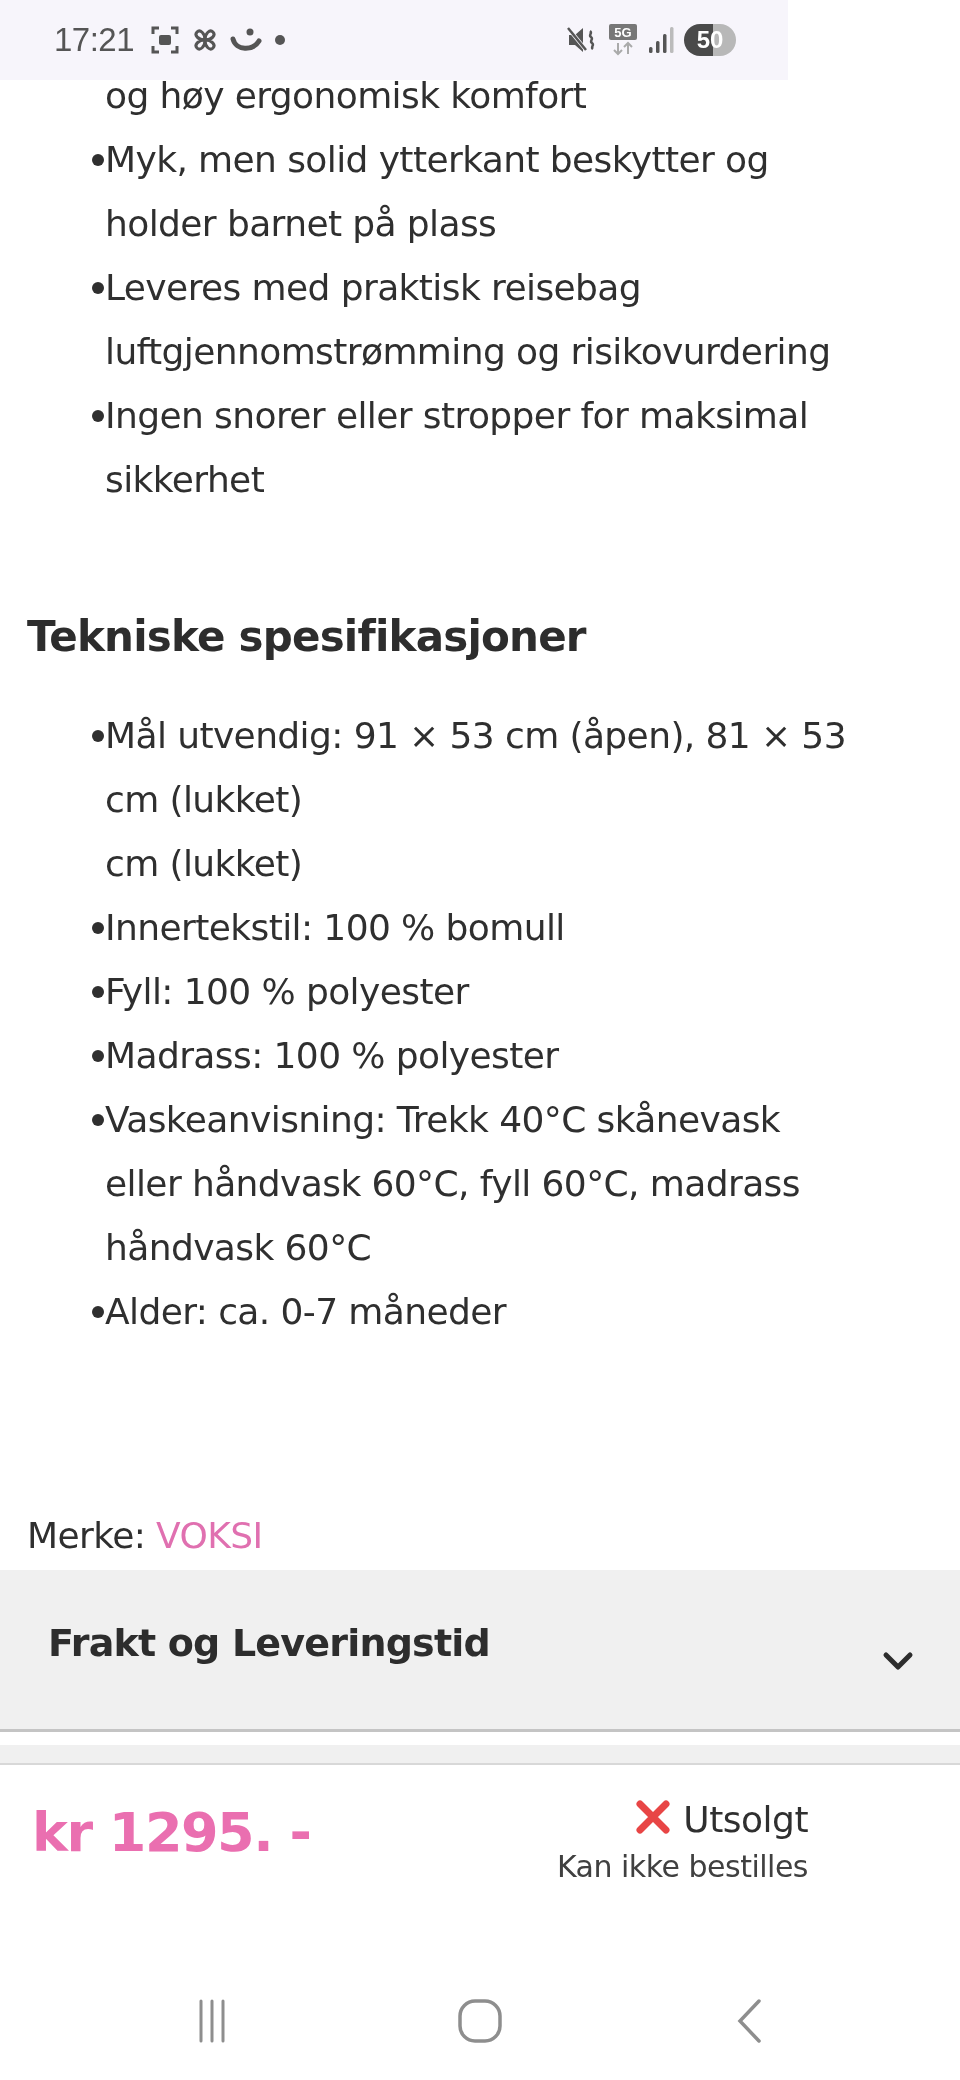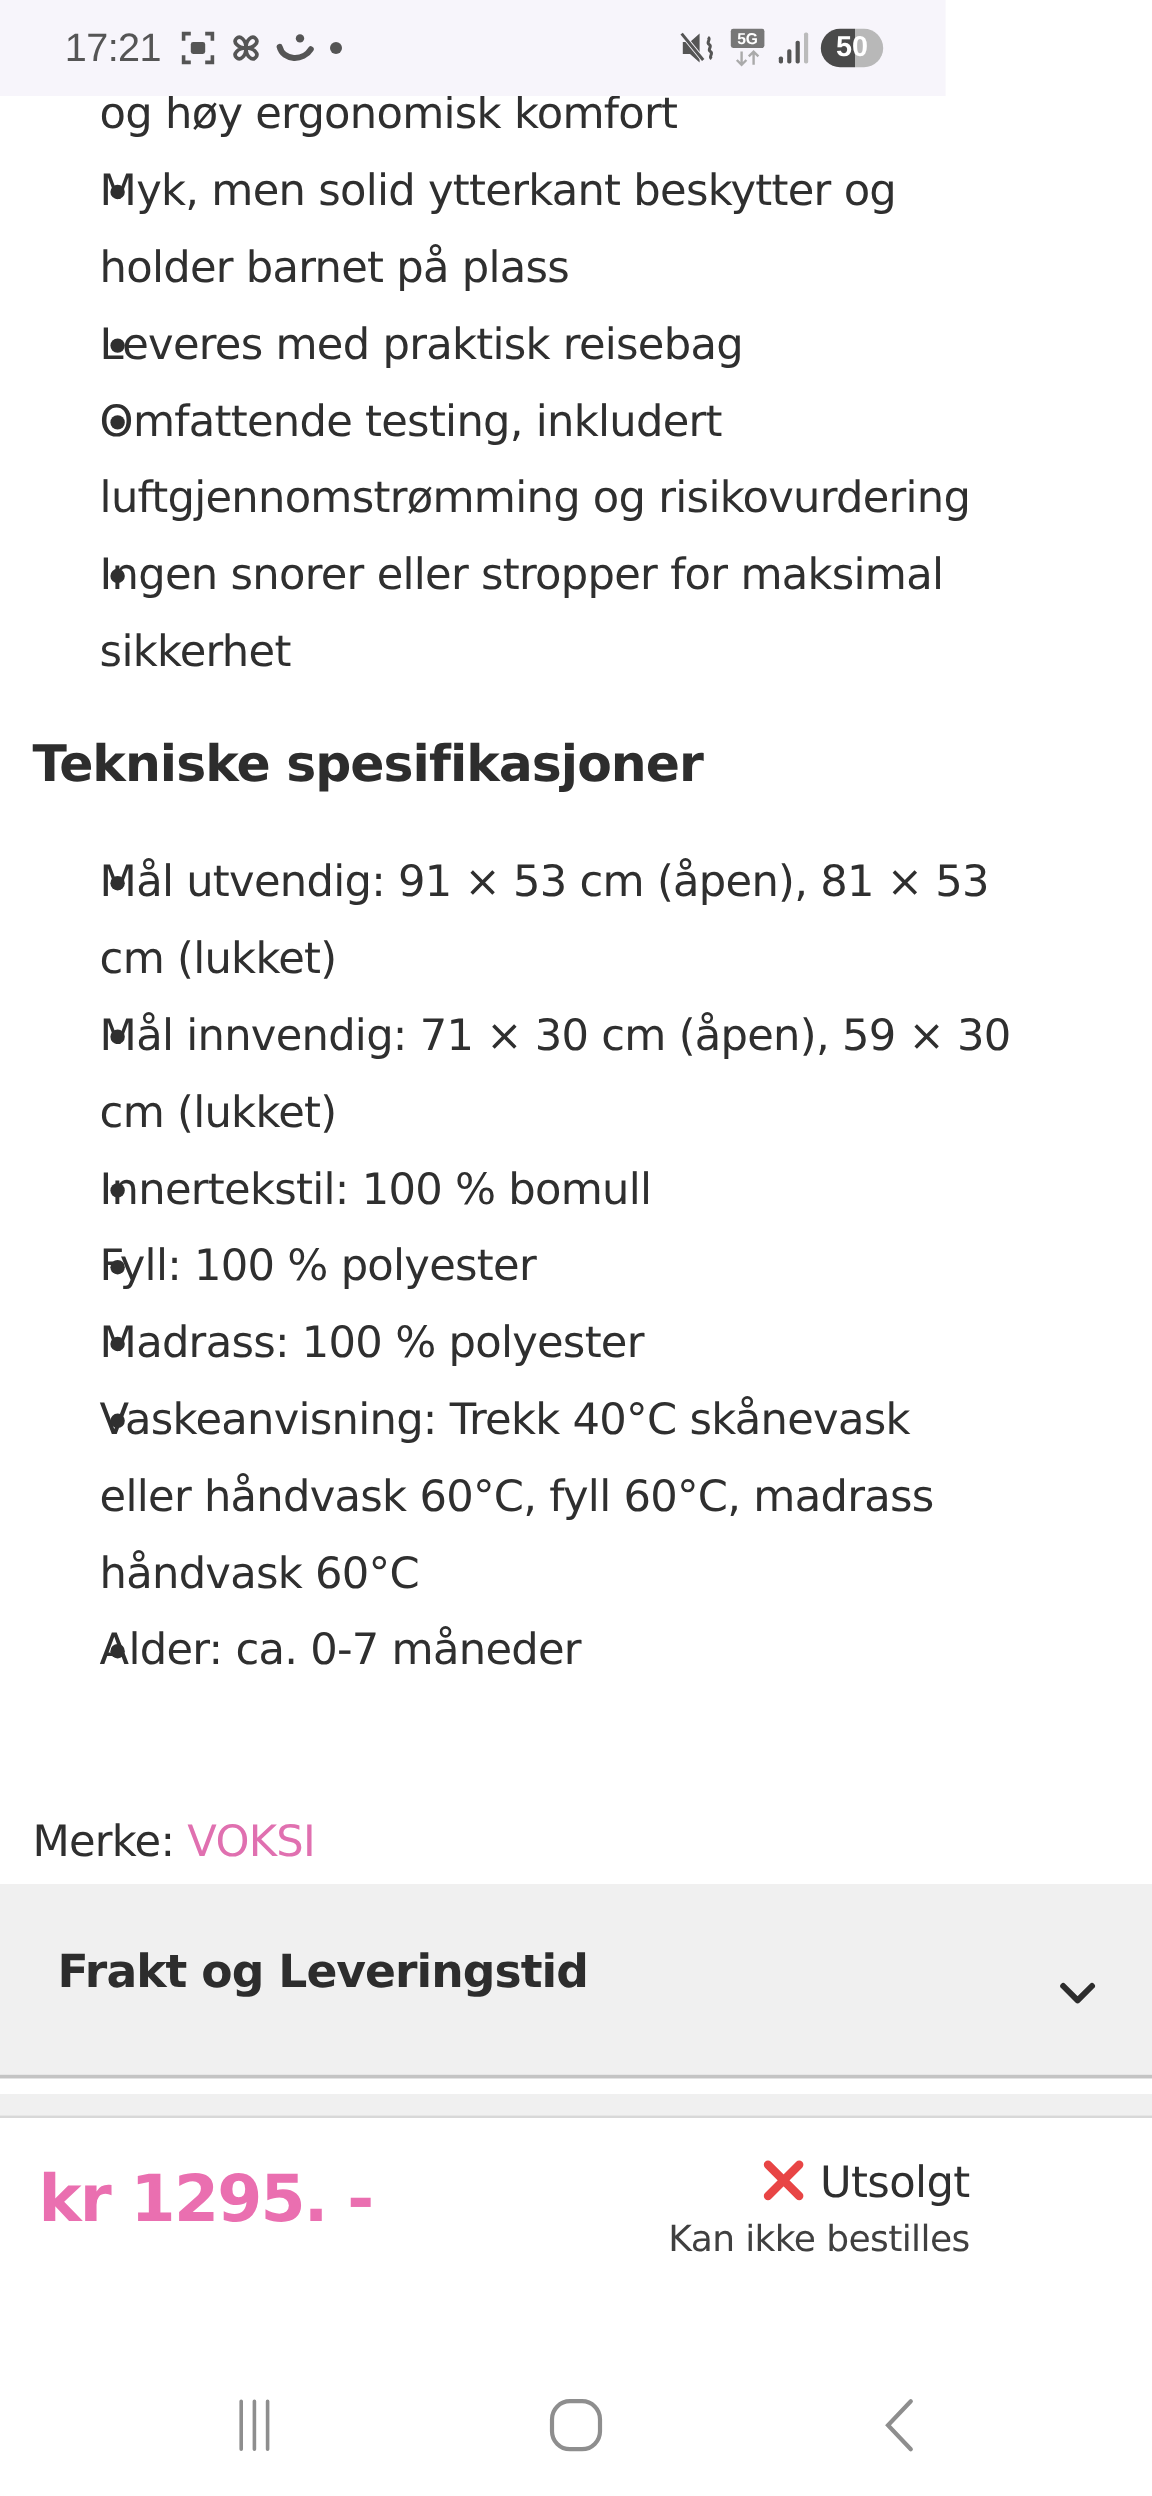--- a/index.html
+++ b/index.html
@@ -16,21 +16,21 @@
   .clock { font-family: "Liberation Sans", sans-serif; font-size: 33px; color: #555; letter-spacing: -0.5px; margin-right: 6px; }
   .sb-icon { display: inline-flex; align-items: center; justify-content: center; }
   .battery {
     width: 52px; height: 32px; border-radius: 16px; overflow: hidden; position: relative;
     background: linear-gradient(90deg, #4a4a4a 0 55%, #b8b8b8 55% 100%);
     display: flex; align-items: center; justify-content: center;
     color: #fff; font-family: "Liberation Sans", sans-serif; font-weight: bold; font-size: 24px;
   }
   .bullet-list { list-style: none; position: absolute; left: 0; width: 960px; }
   .bullet-list li {
-    position: relative; padding-left: 83px; padding-right: 30px;
+    position: relative; padding-left: 105px; padding-right: 30px;
     font-size: 36px; line-height: 64px; color: #2f2f2f; font-family: "DejaVu Sans", sans-serif;
     letter-spacing: -0.6px;
   }
   .bullet-list li.bullet::before {
     content: ""; position: absolute; left: 92px; top: 26px; width: 12px; height: 12px;
     border-radius: 50%; background: #2f2f2f;
   }
   .list-a { top: 64px; }
   .heading {
     position: absolute; left: 27px; top: 612px; font-size: 42px; font-weight: bold;
@@ -132,32 +132,30 @@
     </span>
     <span class="battery">50</span>
   </div>
 </div>
 
 <ul class="bullet-list list-a">
   <li>og høy ergonomisk komfort</li>
   <li class="bullet">Myk, men solid ytterkant beskytter og</li>
   <li>holder barnet på plass</li>
   <li class="bullet">Leveres med praktisk reisebag</li>
-  <li class="bullet">Omfattende testing, inkludert</li>
   <li>luftgjennomstrømming og risikovurdering</li>
   <li class="bullet">Ingen snorer eller stropper for maksimal</li>
   <li>sikkerhet</li>
 </ul>
 
 <h2 class="heading">Tekniske spesifikasjoner</h2>
 
 <ul class="bullet-list list-b">
   <li class="bullet">Mål utvendig: 91 × 53 cm (åpen), 81 × 53</li>
   <li>cm (lukket)</li>
-  <li class="bullet">Mål innvendig: 71 × 30 cm (åpen), 59 × 30</li>
   <li>cm (lukket)</li>
   <li class="bullet">Innertekstil: 100 % bomull</li>
   <li class="bullet">Fyll: 100 % polyester</li>
   <li class="bullet">Madrass: 100 % polyester</li>
   <li class="bullet">Vaskeanvisning: Trekk 40°C skånevask</li>
   <li>eller håndvask 60°C, fyll 60°C, madrass</li>
   <li>håndvask 60°C</li>
   <li class="bullet">Alder: ca. 0-7 måneder</li>
 </ul>
 

